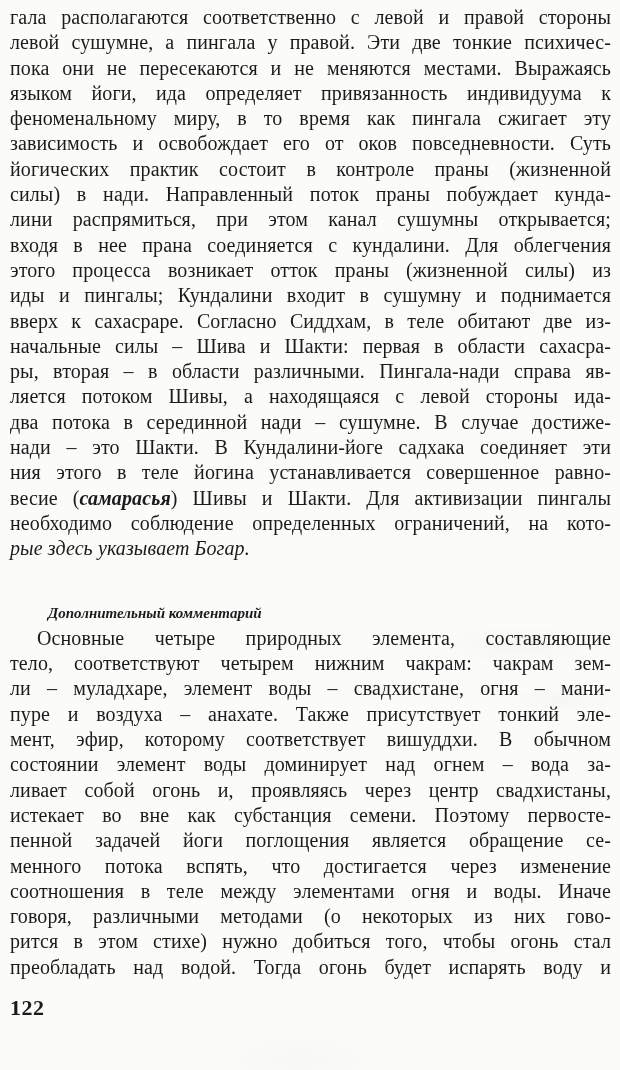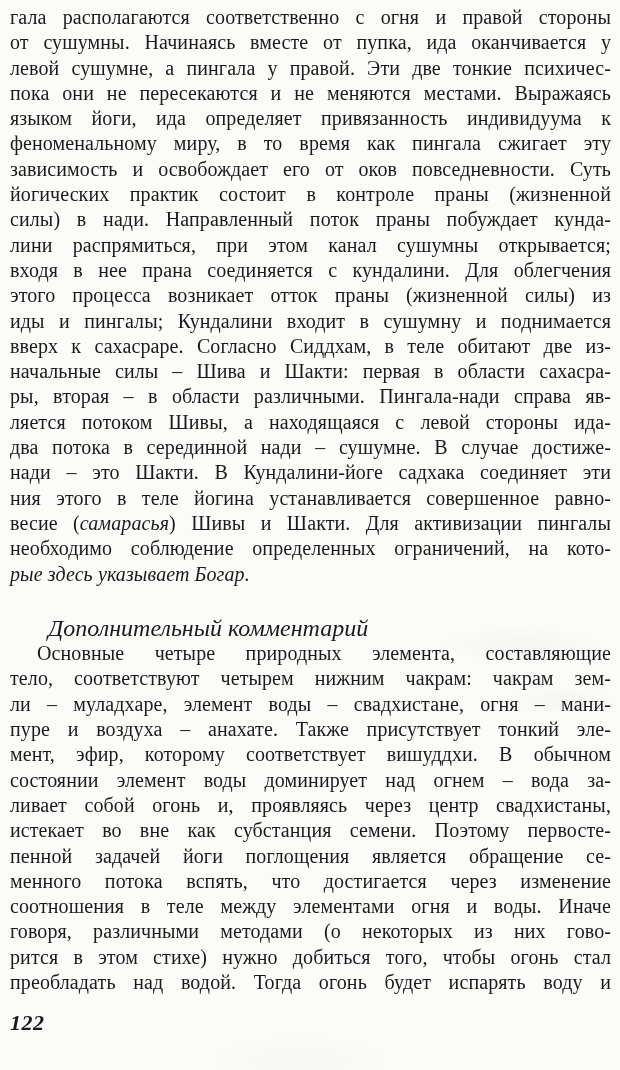--- a/index.html
+++ b/index.html
@@ -45,47 +45,46 @@
     text-align-last: left;
     font-style: italic;
   }
 
   .para .line.indent {
     text-indent: 27px;
   }
 
   .line .it, .heading {
     font-style: italic;
+    font-weight: bold;
   }
 
   .heading {
-    margin-top: 29px;
+    margin-top: 39px;
     padding-left: 38px;
-    font-size: 24px;
+    font-size: 15px;
     line-height: 25.3px;
   }
 
   .page-number {
     margin-top: 15px;
     font-size: 22px;
     font-weight: bold;
     line-height: 26px;
     letter-spacing: 0.5px;
-    font-style: italic;
   }
 </style>
 </head>
 <body>
 
 <div class="page" style="color: rgb(27, 27, 27);">
   <div class="text-col">
 
     <div class="para">
-        <div class="line">гала располагаются соответственно с огня и правой стороны</div>
-        <div class="line">от сушумны. Начинаясь вместе от пупка, ида оканчивается у</div>
+        <div class="line">гала располагаются соответственно с левой и правой стороны</div>
         <div class="line">левой сушумне, а пингала у правой. Эти две тонкие психичес-</div>
         <div class="line">пока они не пересекаются и не меняются местами. Выражаясь</div>
         <div class="line">языком йоги, ида определяет привязанность индивидуума к</div>
         <div class="line">феноменальному миру, в то время как пингала сжигает эту</div>
         <div class="line">зависимость и освобождает его от оков повседневности. Суть</div>
         <div class="line">йогических практик состоит в контроле праны (жизненной</div>
         <div class="line">силы) в нади. Направленный поток праны побуждает кунда-</div>
         <div class="line">лини распрямиться, при этом канал сушумны открывается;</div>
         <div class="line">входя в нее прана соединяется с кундалини. Для облегчения</div>
         <div class="line">этого процесса возникает отток праны (жизненной силы) из</div>

